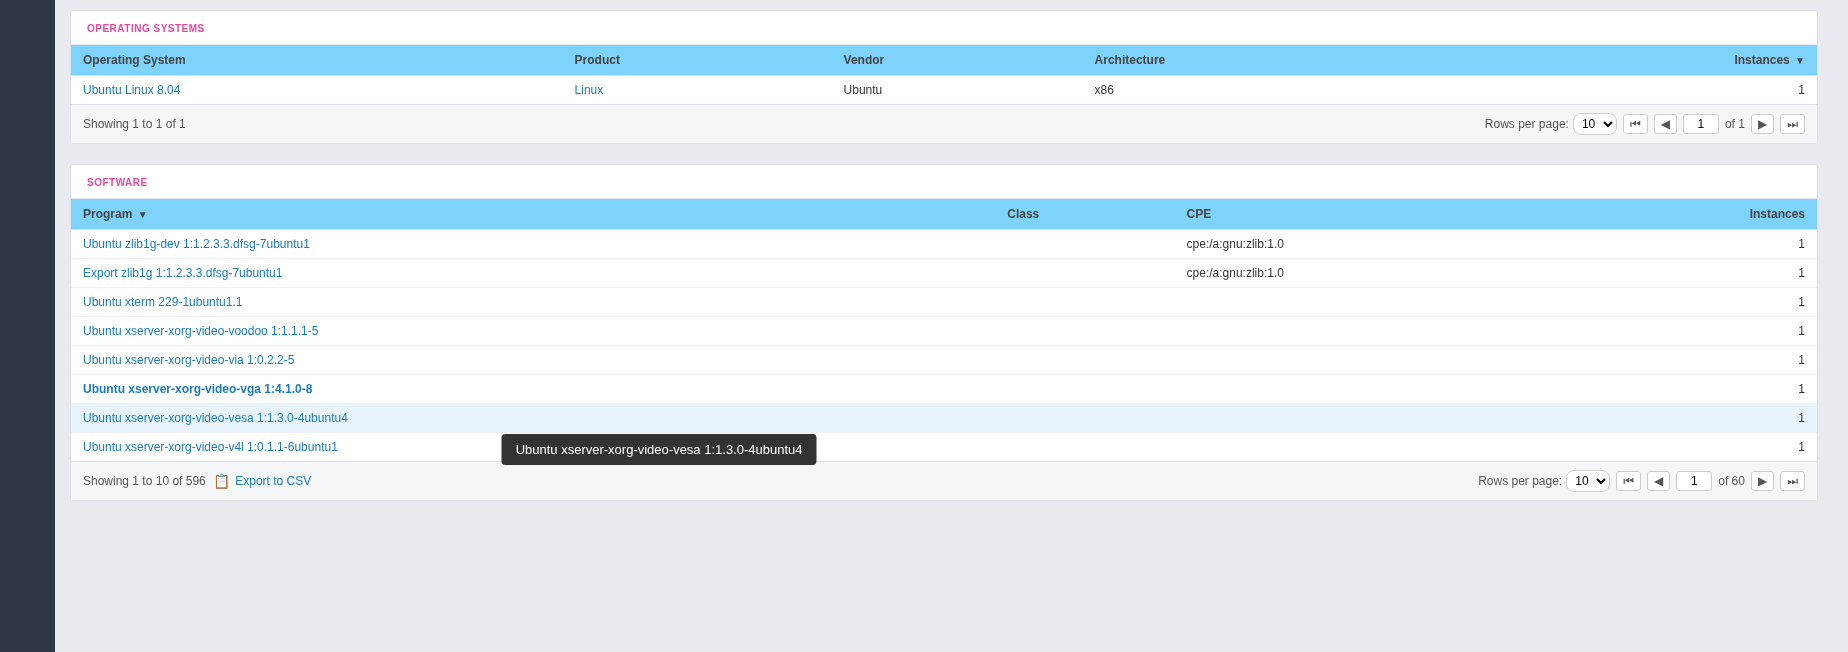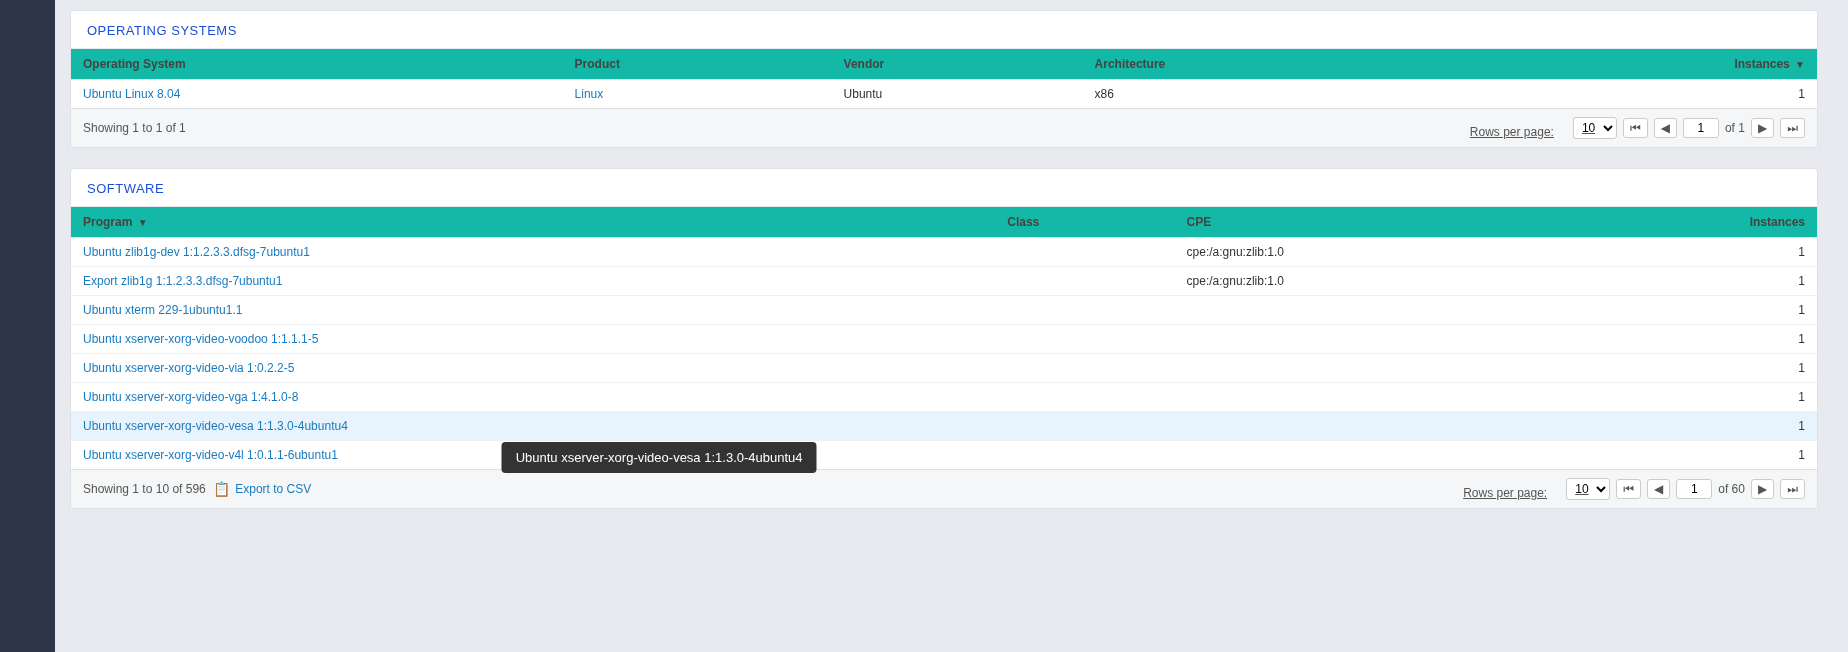--- a/index.html
+++ b/index.html
@@ -14,33 +14,33 @@
       background: #e8eaf0;
       padding: 10px 30px 20px 70px;
     }
     .section {
       background: #fff;
       border: 1px solid #dde1e7;
       margin-bottom: 20px;
       border-radius: 3px;
     }
     .section-title {
-      font-size: 13px;
-      font-weight: normal;
-      color: #1d4ed8;
+      font-size: 10px;
+      font-weight: bold;
+      color: #ec4899;
       padding: 12px 16px 10px;
       letter-spacing: 0.5px;
       border-bottom: 1px solid #e5e8ed;
     }
     table {
       width: 100%;
       border-collapse: collapse;
     }
     thead tr {
-      background: #14b8a6;
+      background: #7dd3fc;
     }
     thead th {
       padding: 8px 12px;
       text-align: left;
       font-weight: 600;
       font-size: 12px;
       color: #444;
       border-bottom: 1px solid #dde1e7;
       white-space: nowrap;
     }
@@ -90,28 +90,27 @@
       gap: 8px;
       text-align: right;
     }
     .pagination-right {
       display: flex;
       align-items: center;
       gap: 6px;
     }
     .rows-per-page {
       display: flex;
-      align-items: flex-end;
-      gap: 19px;
-      text-decoration: underline;
+      align-items: center;
+      gap: 4px;
     }
     select.rpp-select {
       font-size: 12px;
       border: 1px solid #ccc;
-      border-radius: 3px;
+      border-radius: 8px;
       padding: 2px 4px;
       background: #fff;
     }
     .page-nav-btn {
       border: 1px solid #ccc;
       background: #fff;
       border-radius: 3px;
       cursor: pointer;
       padding: 2px 6px;
       font-size: 12px;
@@ -271,21 +270,21 @@
             <td></td>
             <td class="instances-val">1</td>
           </tr>
           <tr>
             <td style="position: relative;"><a class="link">Ubuntu xserver-xorg-video-via 1:0.2.2-5</a></td>
             <td></td>
             <td></td>
             <td class="instances-val">1</td>
           </tr>
           <tr>
-            <td style="position: relative;"><a class="link">Ubuntu xserver-xorg-video-vga 1:4.1.0-8</a></td>
+            <td style="position: relative; font-weight: bold;"><a class="link">Ubuntu xserver-xorg-video-vga 1:4.1.0-8</a></td>
             <td></td>
             <td></td>
             <td class="instances-val">1</td>
           </tr>
           <tr class="highlighted">
             <td style="position: relative;"><a class="link">Ubuntu xserver-xorg-video-vesa 1:1.3.0-4ubuntu4</a><div class="tooltip">Ubuntu xserver-xorg-video-vesa 1:1.3.0-4ubuntu4</div></td>
             <td></td>
             <td></td>
             <td class="instances-val">1</td>
           </tr>

